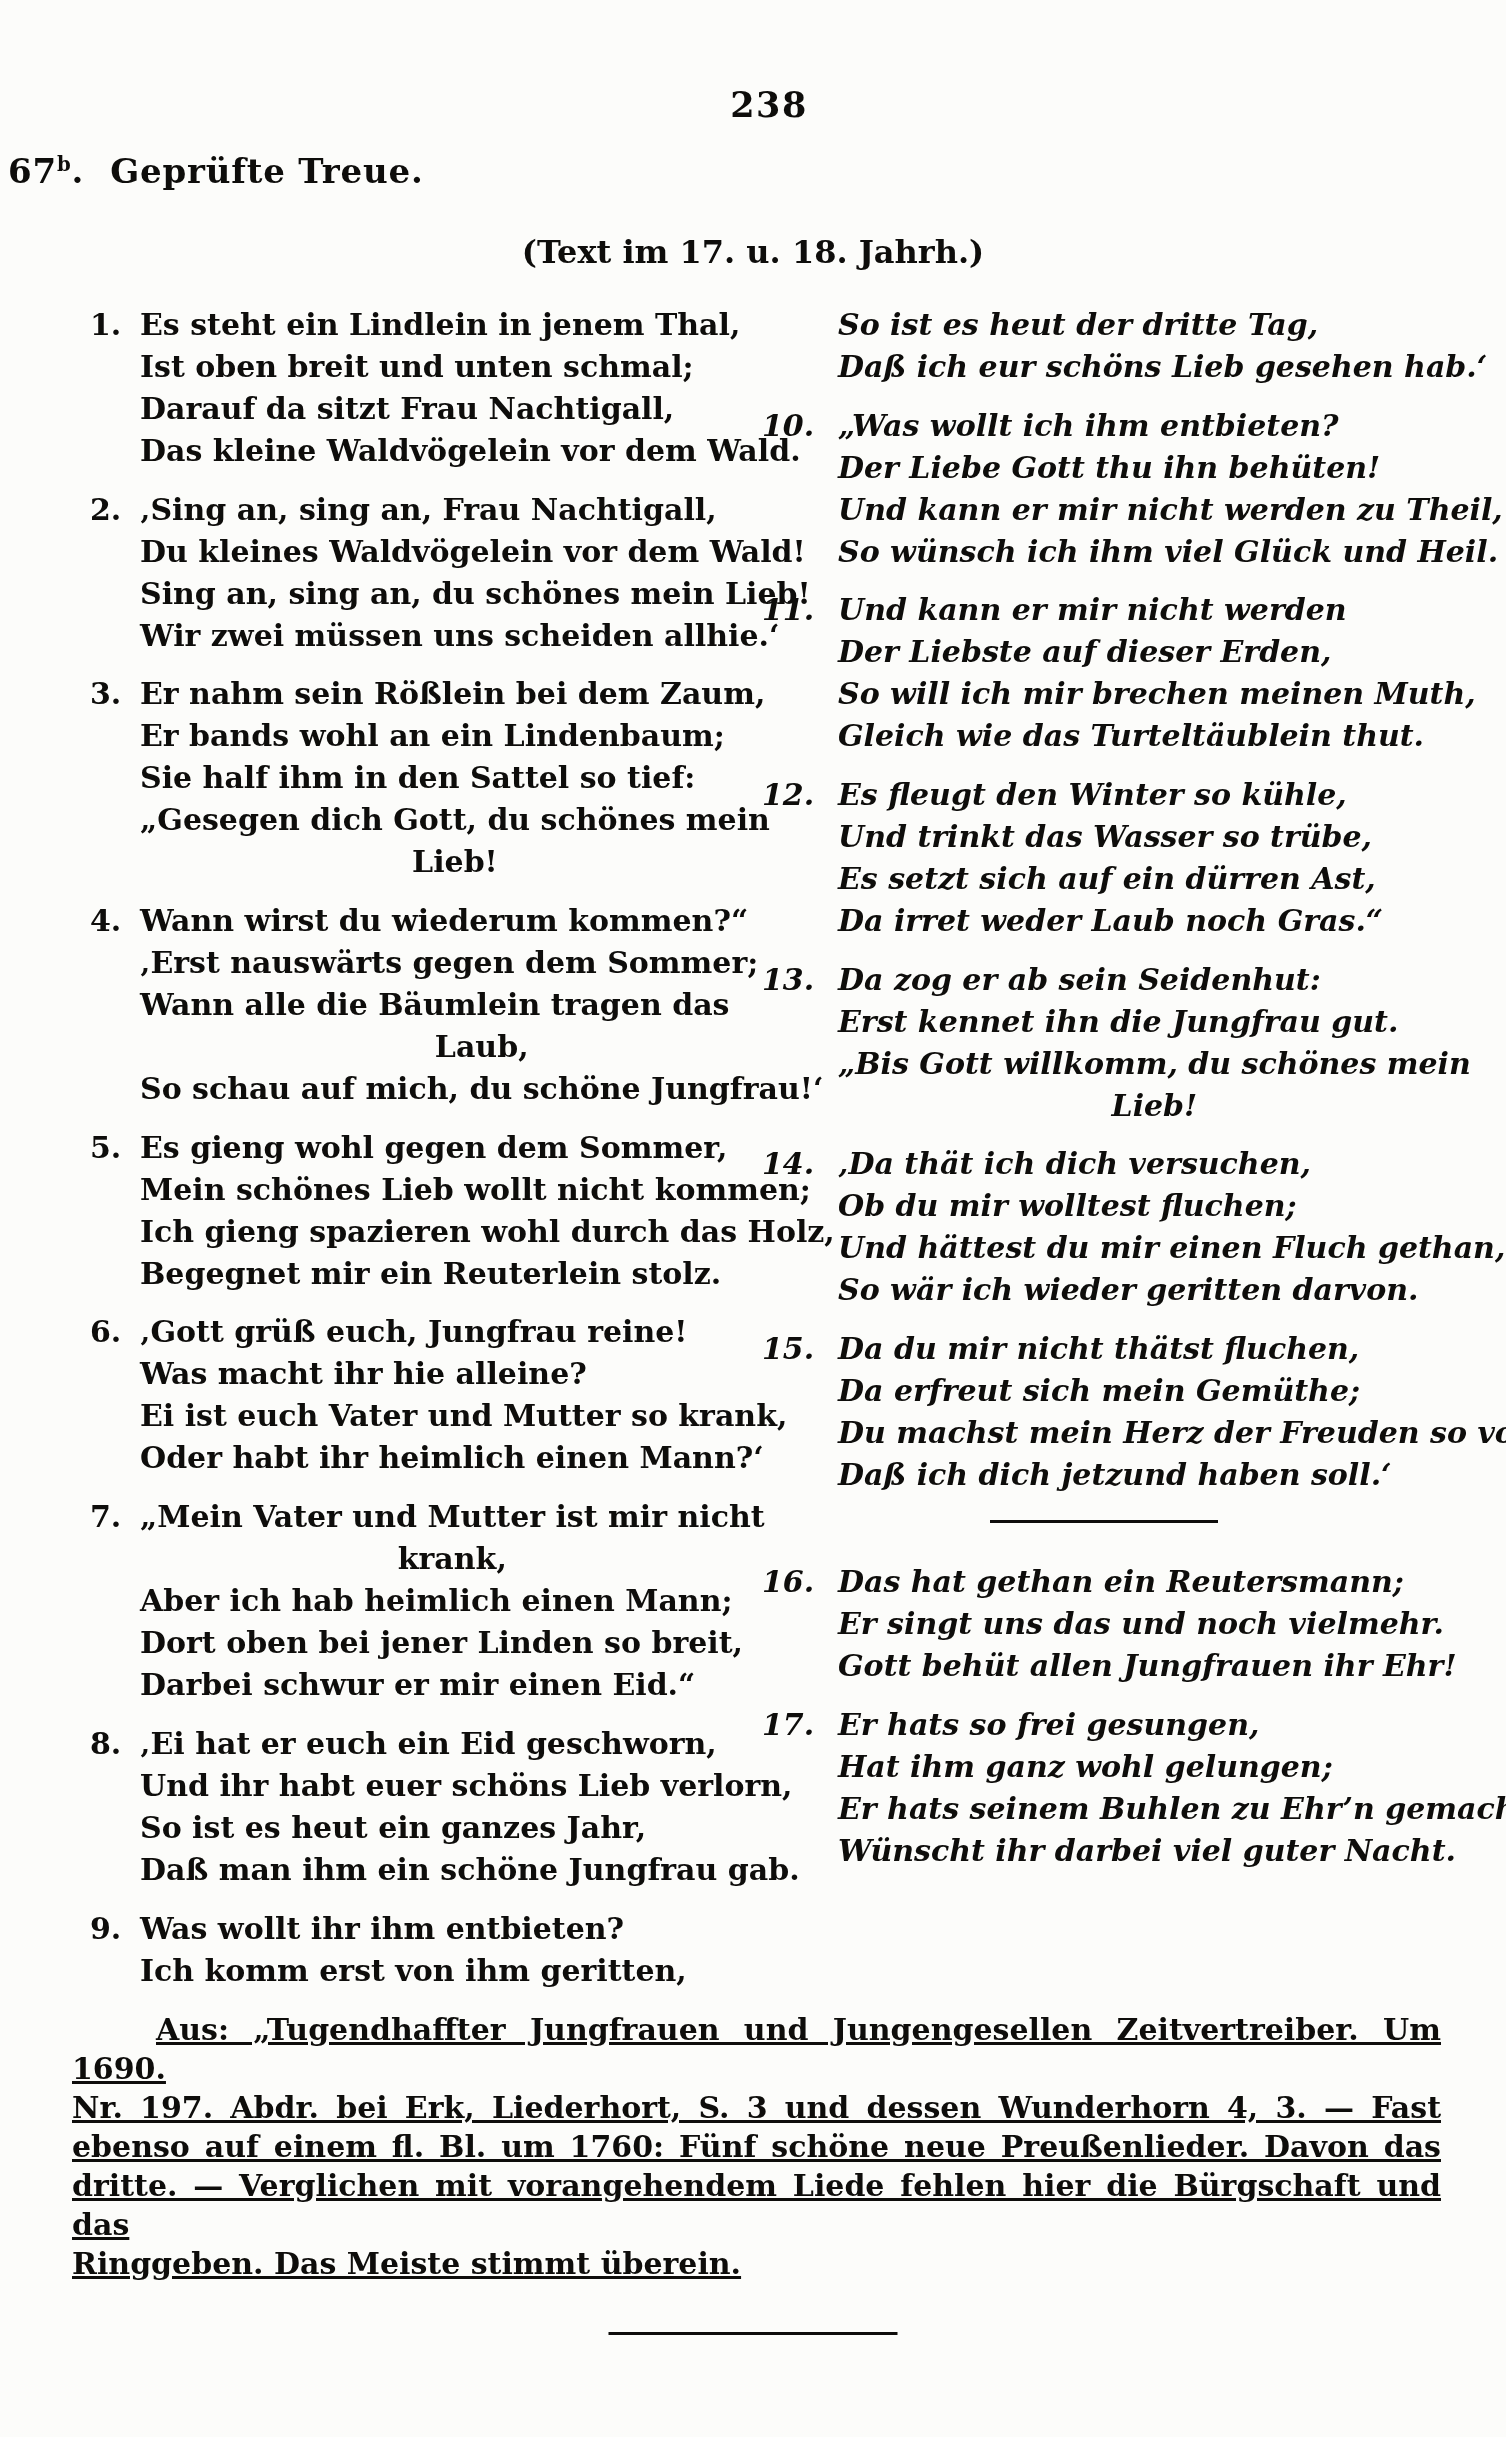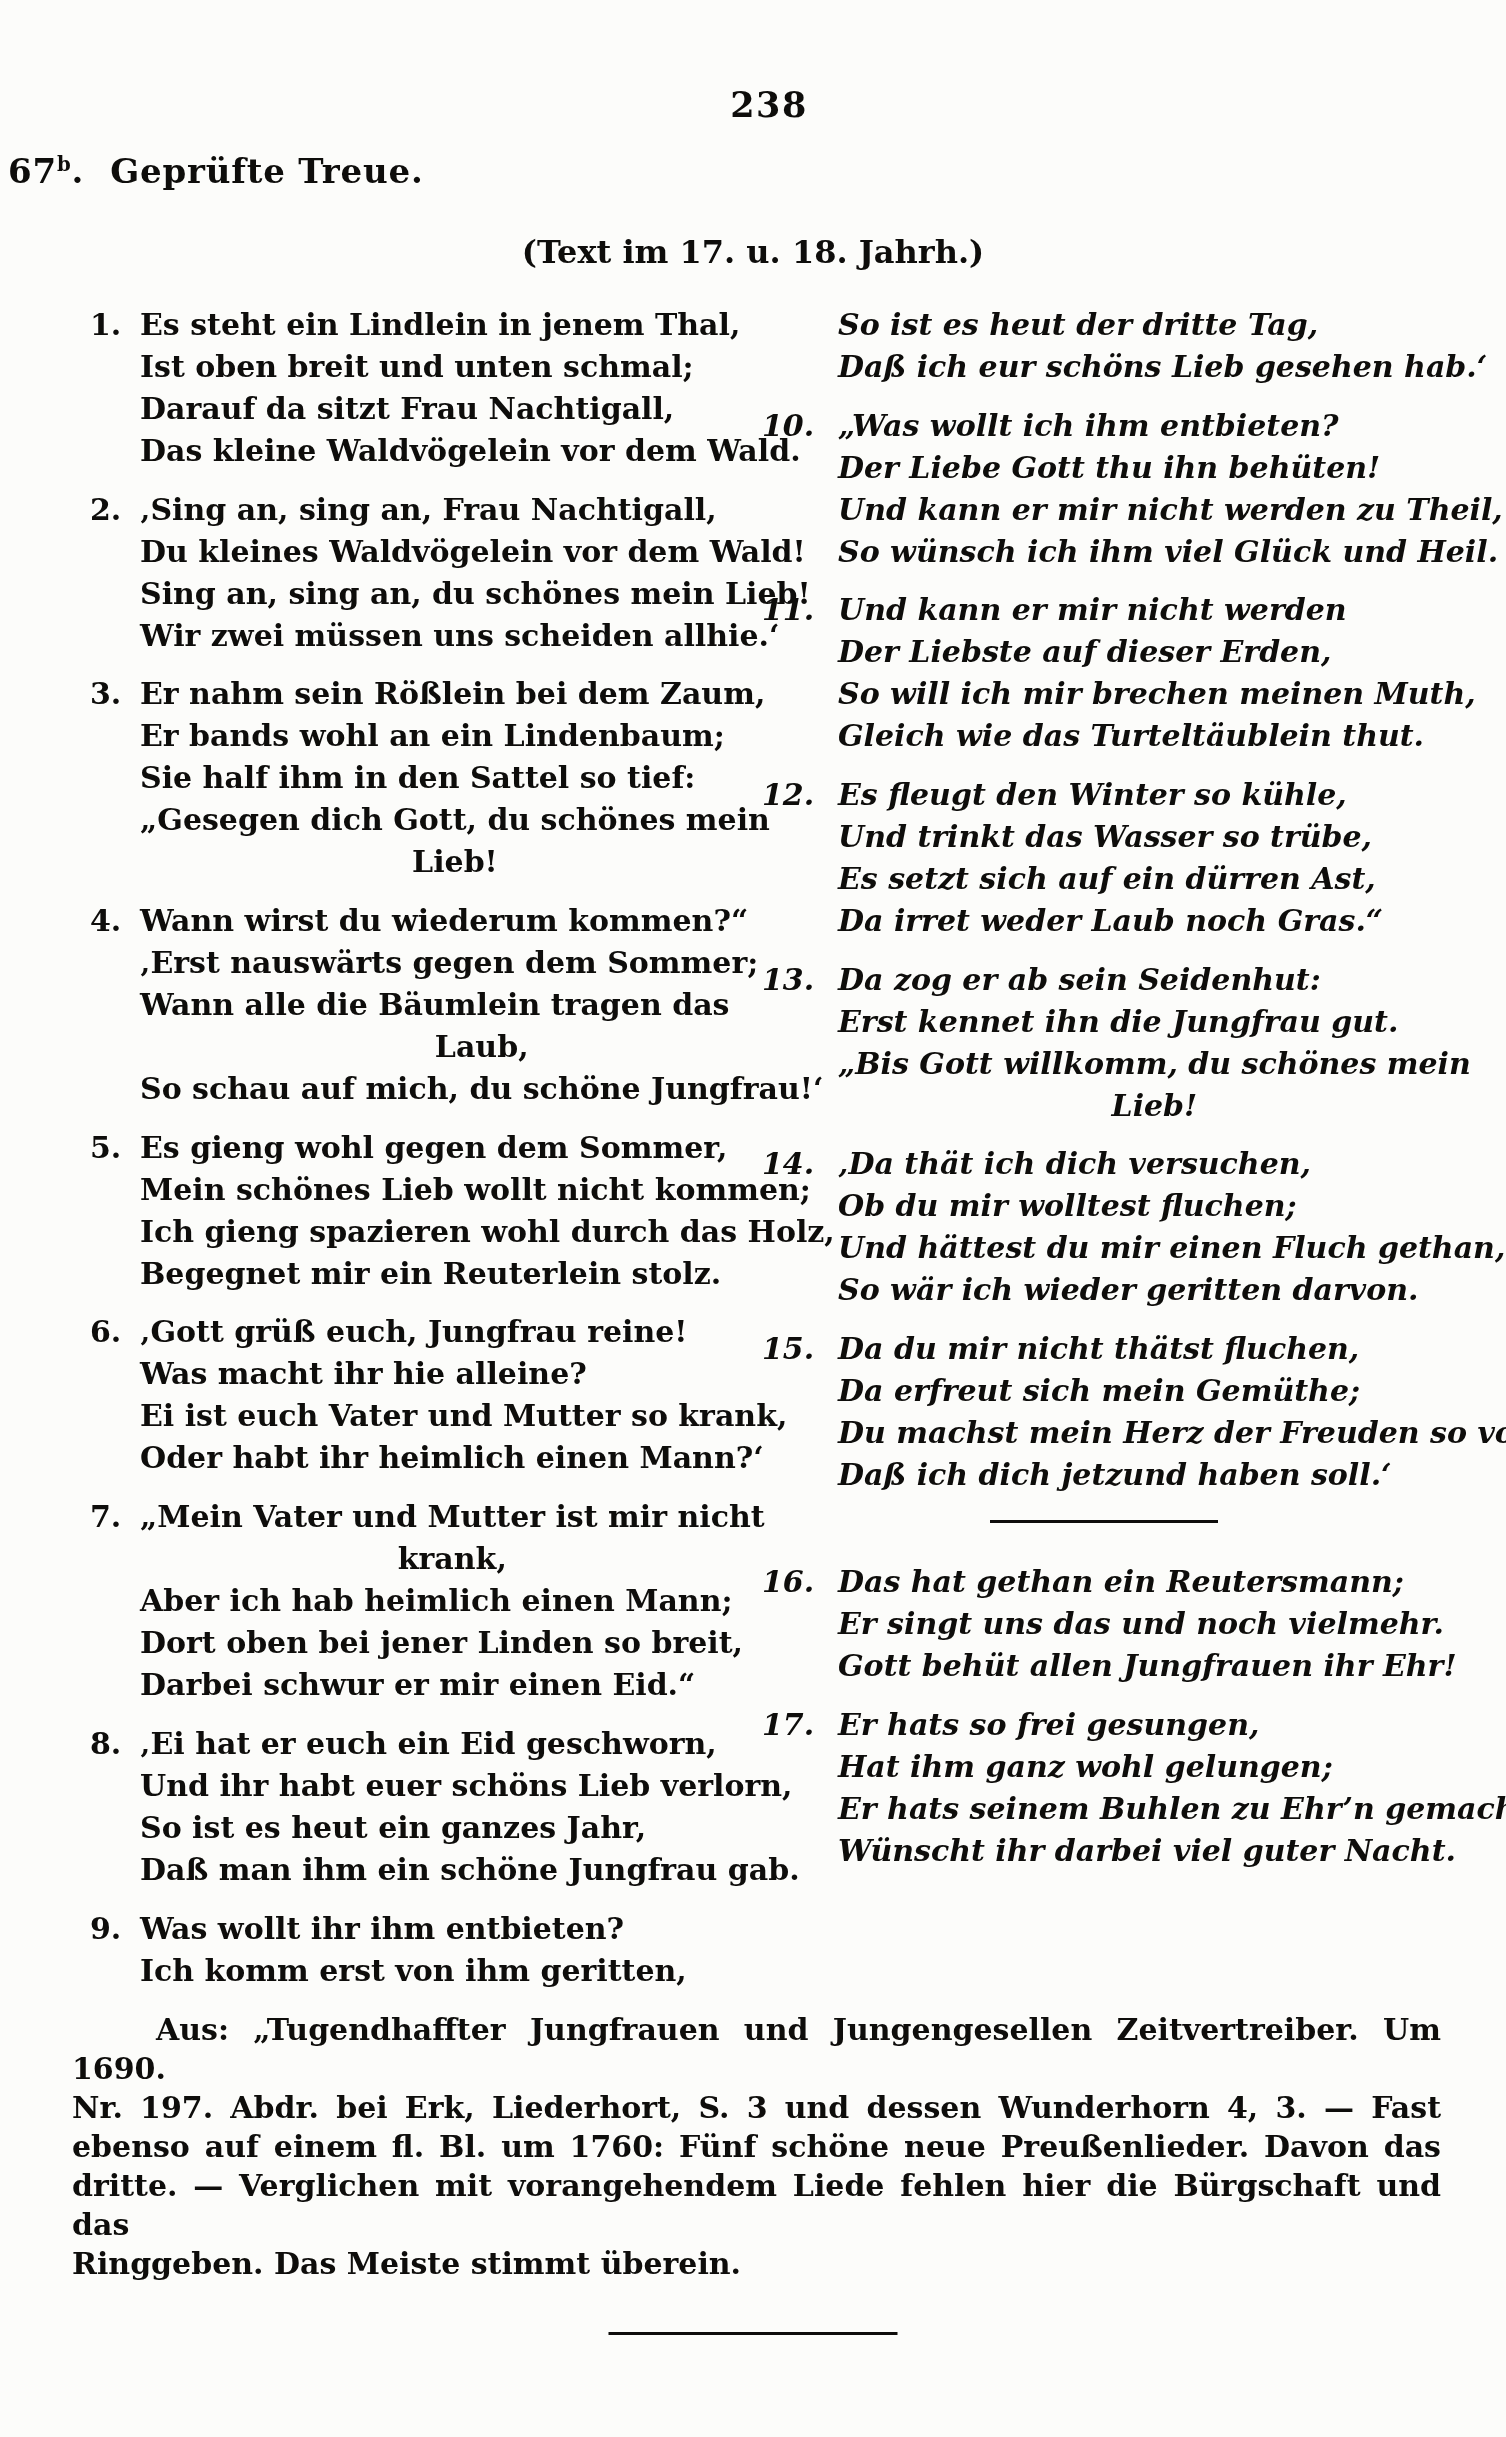--- a/index.html
+++ b/index.html
@@ -32,21 +32,21 @@
   .col-right .vnum{flex:0 0 76px;}
   .vlines{flex:1 1 auto;}
   .vline{white-space:nowrap;}
   .vline.center{text-align:center;white-space:normal;}
   .vdivider{
     width:228px;margin:24px auto 38px auto;
     border-top:3.8px solid #0e0d0b;height:0;
   }
   .footer{
     position:absolute;top:2010px;left:72px;width:1369px;
-    font-size:30px;line-height:39px;
+    font-size:30px;line-height:39px;text-decoration:underline;
   }
   .fline{text-align:justify;text-align-last:justify;}
   .fline.first{text-indent:84px;}
   .fline.last{text-align:left;text-align-last:left;}
   .bottom-rule{
     position:absolute;top:2332px;left:50%;transform:translateX(-50%);
     width:289px;border-top:3.8px solid #0e0d0b;height:0;
   }
 </style>
 </head>

